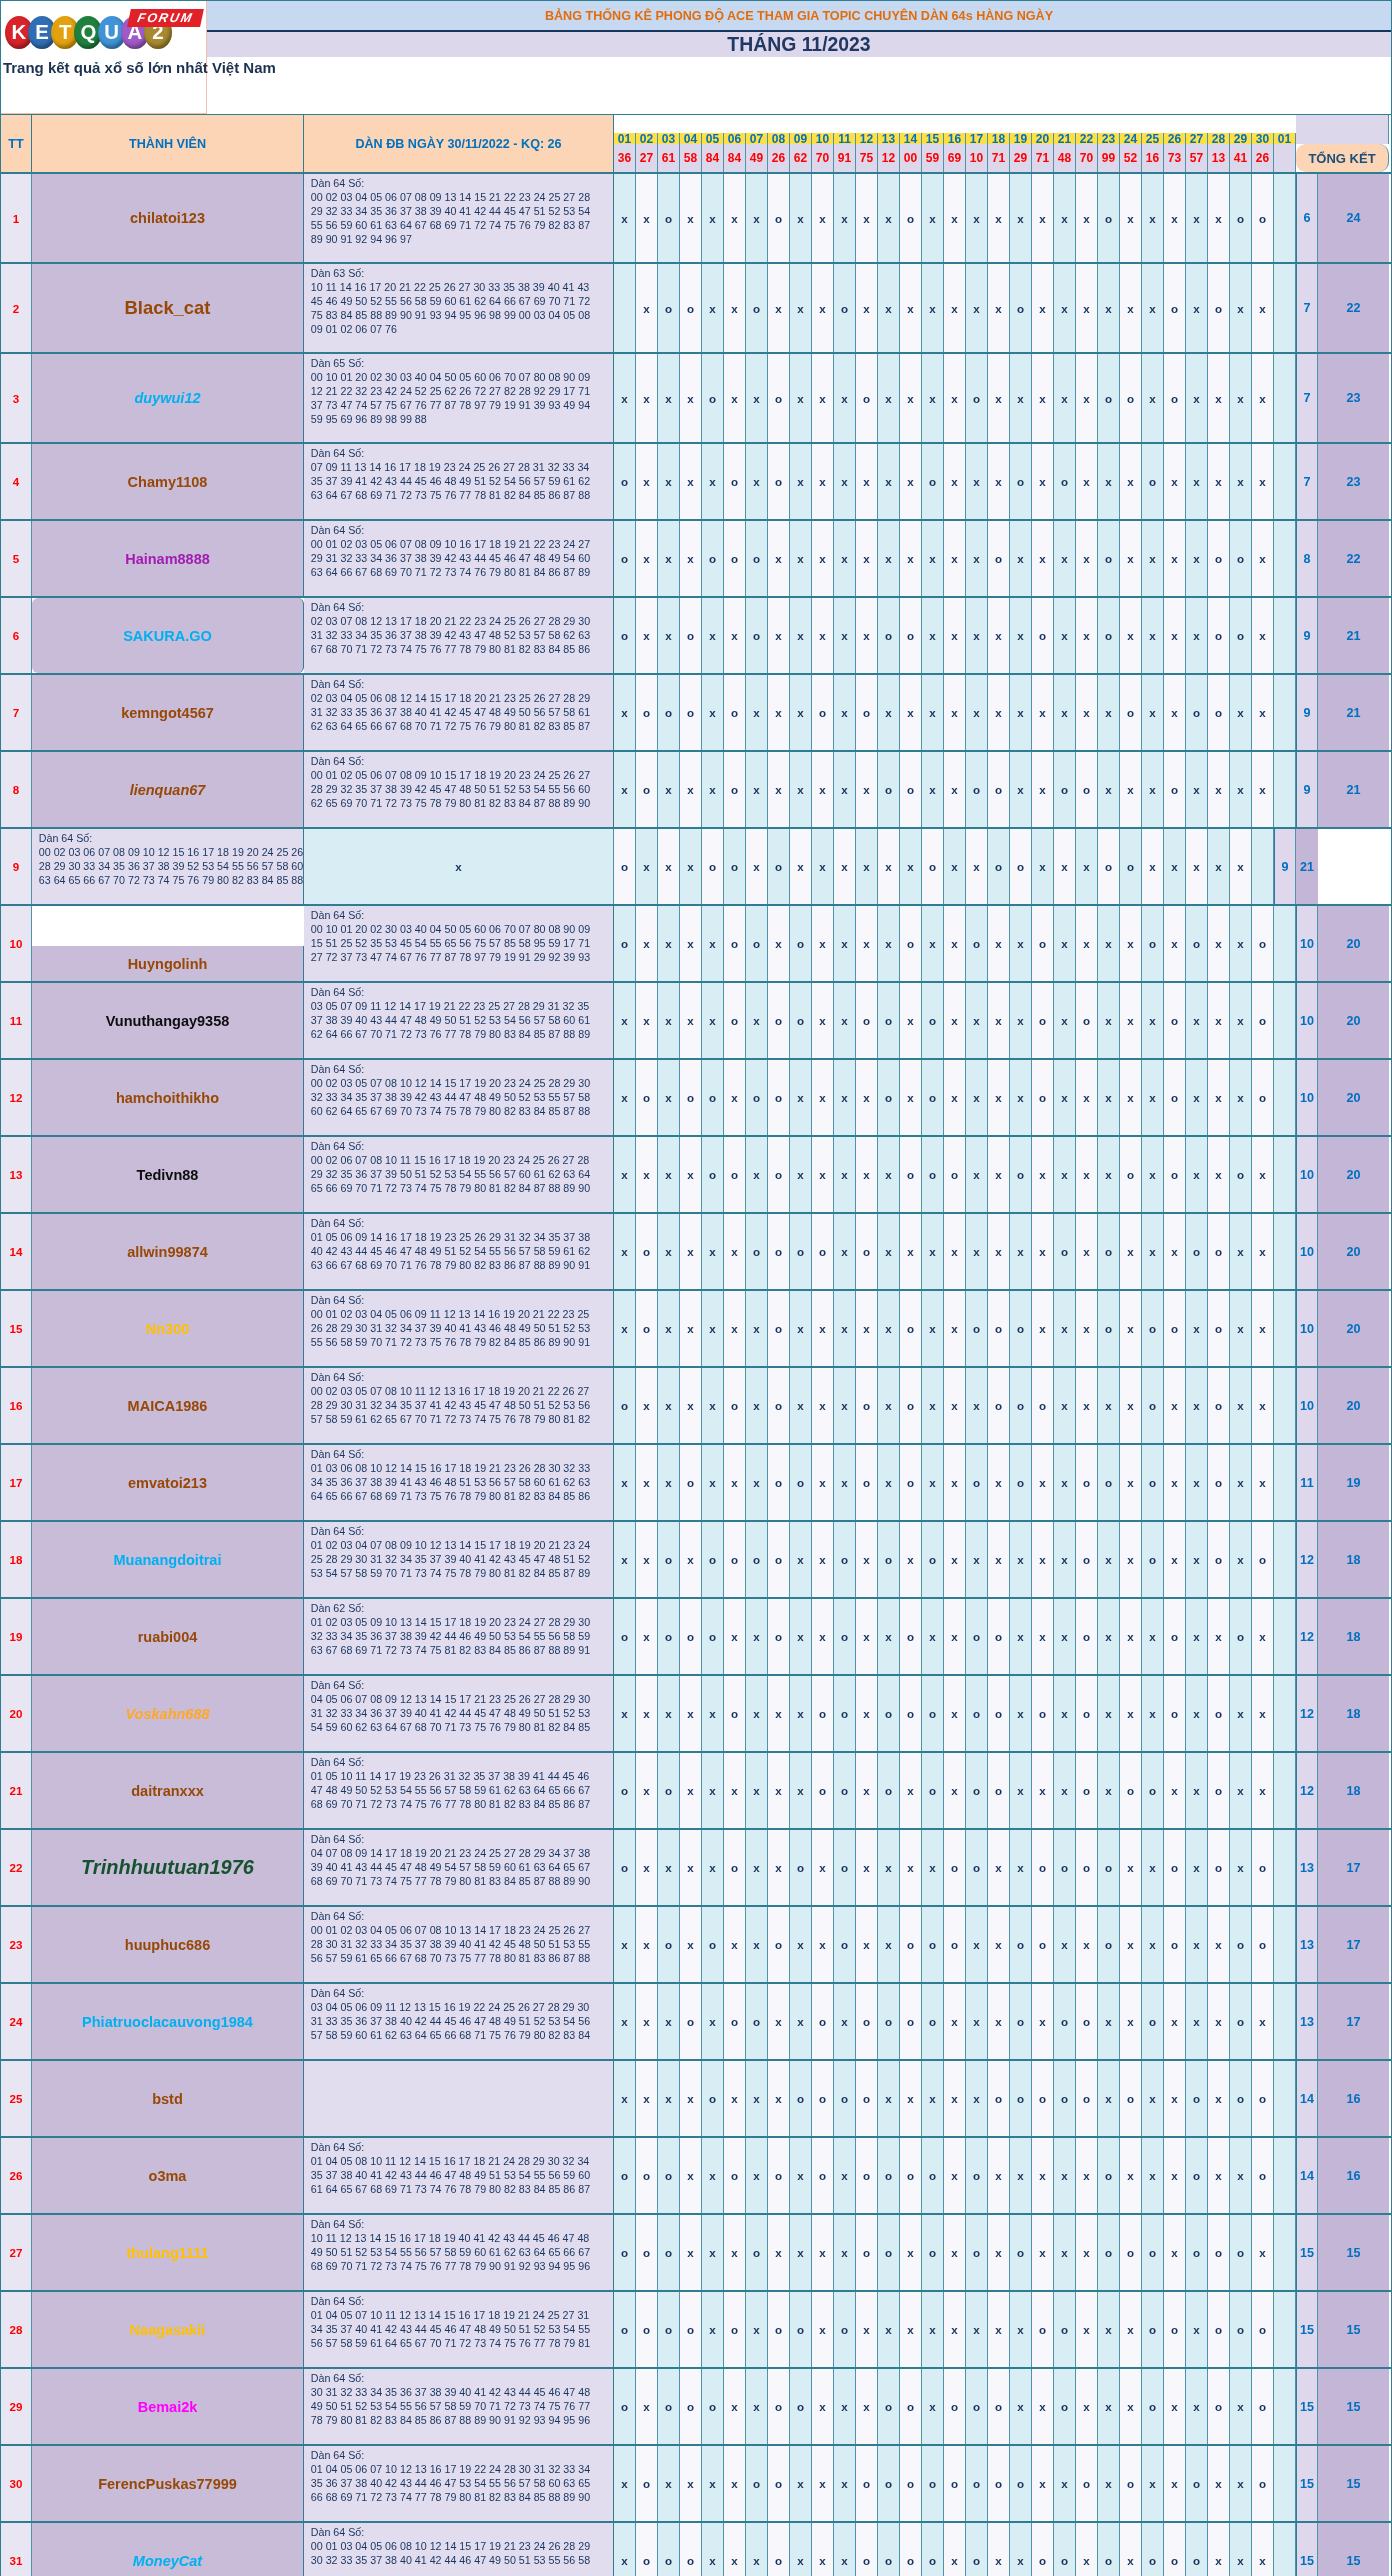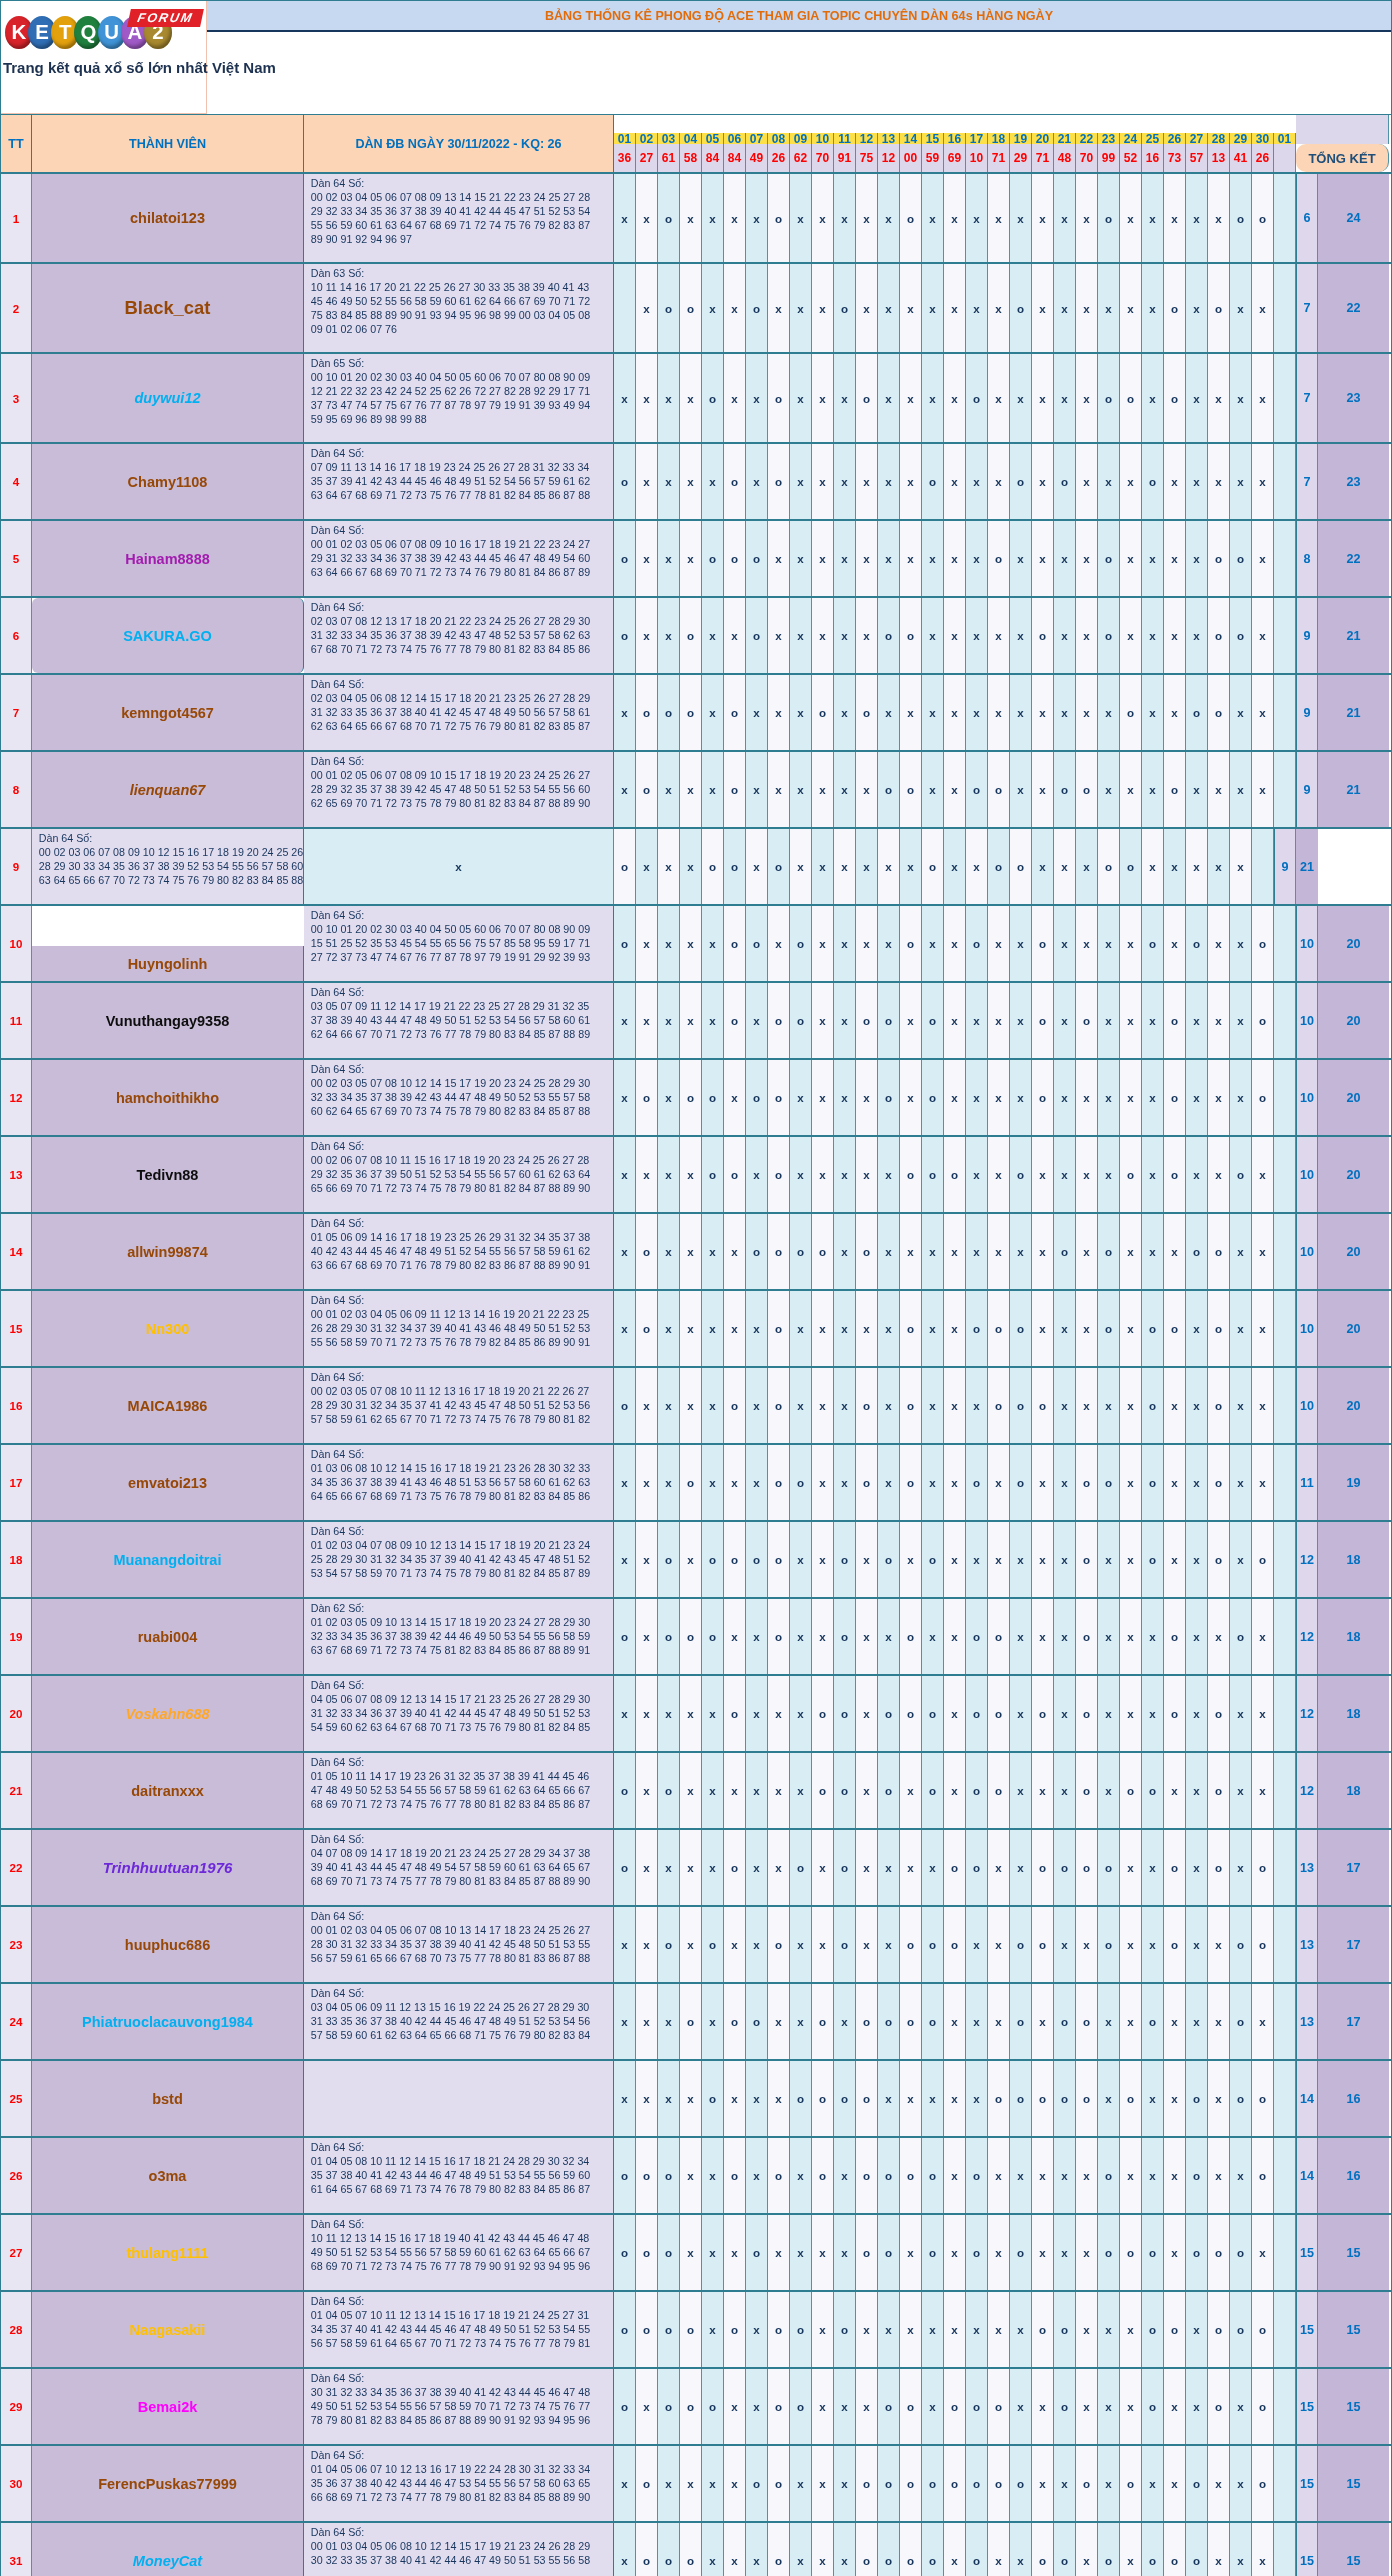--- a/index.html
+++ b/index.html
@@ -51,20 +51,21 @@
           <div class="lt" style="background: rgb(227, 161, 13);">T</div>
           <div class="lt" style="background: rgb(32, 129, 63);">Q</div>
           <div class="lt" style="background: rgb(63, 147, 214);">U</div>
           <div class="lt" style="background: rgb(160, 90, 199);">A</div>
           <div class="lt" style="background: rgb(168, 137, 47);">2</div>
         </div>
       <div class="tagline">Trang kết quả xổ số lớn nhất Việt Nam</div>
     </div>
     <div class="bands">
       <div class="band1">BẢNG THỐNG KÊ PHONG ĐỘ ACE THAM GIA TOPIC CHUYÊN DÀN 64s HÀNG NGÀY</div>
+      <div class="band2">THÁNG 11/2023</div>
     </div>
   </div>
 
   <div class="gridcols hdr" id="hdr">
       <div class="cell peach" style="grid-row: 1 / 3;">TT</div>
       <div class="cell peach" style="grid-row: 1 / 3;">THÀNH VIÊN</div>
       <div class="cell peach" style="grid-row: 1 / 3;">DÀN ĐB NGÀY 30/11/2022 - KQ: 26</div>
       <div class="cell dayh" style="grid-area: 1 / 4;">01</div>
       <div class="cell dayh" style="grid-area: 1 / 5;">02</div>
       <div class="cell dayh" style="grid-area: 1 / 6;">03</div>
@@ -1031,21 +1032,21 @@
         <div class="cell mc odd">x</div>
         <div class="cell mc even">o</div>
         <div class="cell mc odd">x</div>
         <div class="cell mc even">x</div>
         <div class="cell mc odd"></div>
         <div class="cell toc">12</div>
         <div class="cell txc">18</div>
       </div>
       <div class="gridcols row">
         <div class="cell ttc">22</div>
-        <div class="cell namec" style="color: #6d28d9; font-size: 15px; font-style: italic;">Trinhhuutuan1976</div>
+        <div class="cell namec" style="color: #14532d; font-size: 20px; font-style: italic;">Trinhhuutuan1976</div>
         <div class="cell danc">
           <div>Dàn 64 Số:</div>
           <div>04 07 08 09 14 17 18 19 20 21 23 24 25 27 28 29 34 37 38</div>
           <div>39 40 41 43 44 45 47 48 49 54 57 58 59 60 61 63 64 65 67</div>
           <div>68 69 70 71 73 74 75 77 78 79 80 81 83 84 85 87 88 89 90</div>
         </div>
         <div class="cell mc odd">o</div>
         <div class="cell mc even">x</div>
         <div class="cell mc odd">x</div>
         <div class="cell mc even">x</div>

